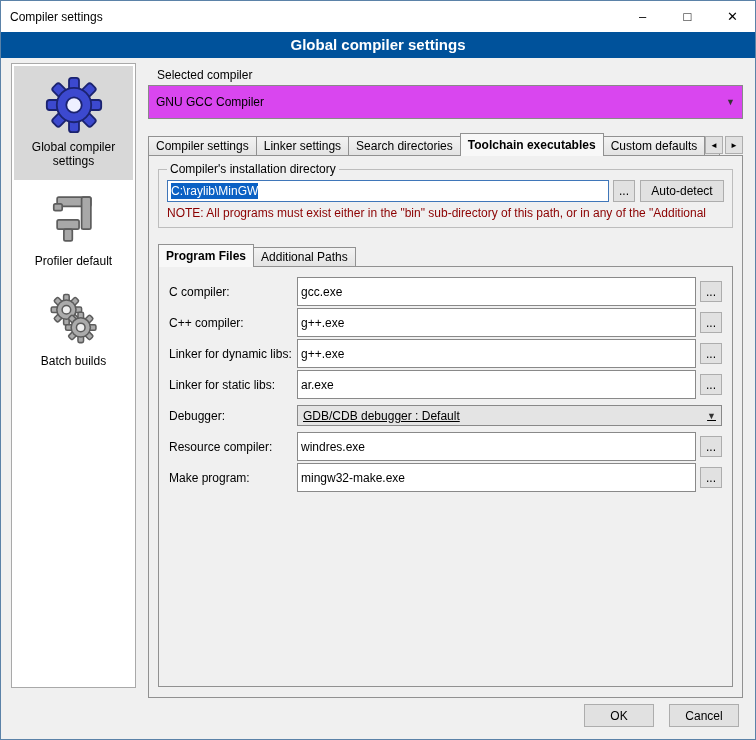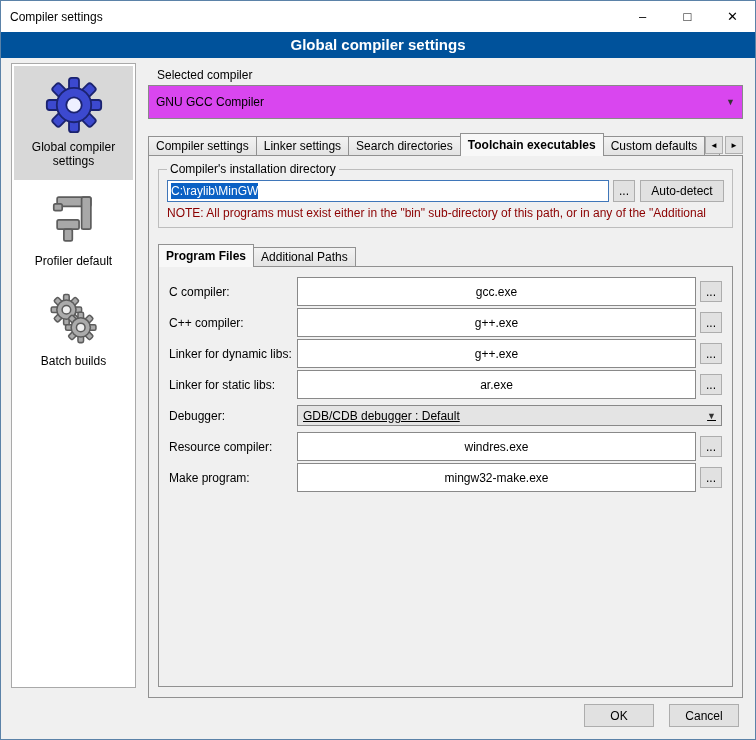--- a/index.html
+++ b/index.html
@@ -47,21 +47,21 @@
   .text-input{border:1px solid #898989;background:#fff;display:flex;align-items:center;padding:0 3px;overflow:hidden;white-space:nowrap;}
   .dir-input{flex:1;border-color:#3f76b9;}
   .sel{background:var(--selection);color:#fff;padding:1px 0;}
   .browse-btn{width:22px;flex:none;margin-left:4px;padding:0;}
   .autodetect{width:84px;margin-left:5px;}
   .note{color:var(--note);white-space:nowrap;overflow:hidden;margin-top:3px;}
   .subtabs{display:flex;align-items:flex-end;margin-top:8px;flex:none;}
   .subpage{flex:1;border:1px solid #919191;margin-top:-1px;background:#f0f0f0;padding:14px 10px 10px;min-height:0;}
   .field-row{display:flex;align-items:center;height:21px;margin-bottom:10px;}
   .field-label{width:128px;flex:none;}
-  .field-input{flex:1;height:29px;justify-content:center;}
+  .field-input{flex:1;height:29px;}
   .field-row .browse-btn{height:21px;}
   .combo.field-combo{flex:1;height:21px;background:#e4e4e4;border-color:#898989;padding:0 5px;text-decoration:underline;}
   .footer{height:41px;flex:none;display:flex;align-items:center;justify-content:flex-end;gap:15px;padding:0 16px 6px 16px;}
   .footer .btn{width:70px;height:23px;}
   .icon{line-height:0;}
 </style>
 </head>
 <body>
 
 <div class="window">

